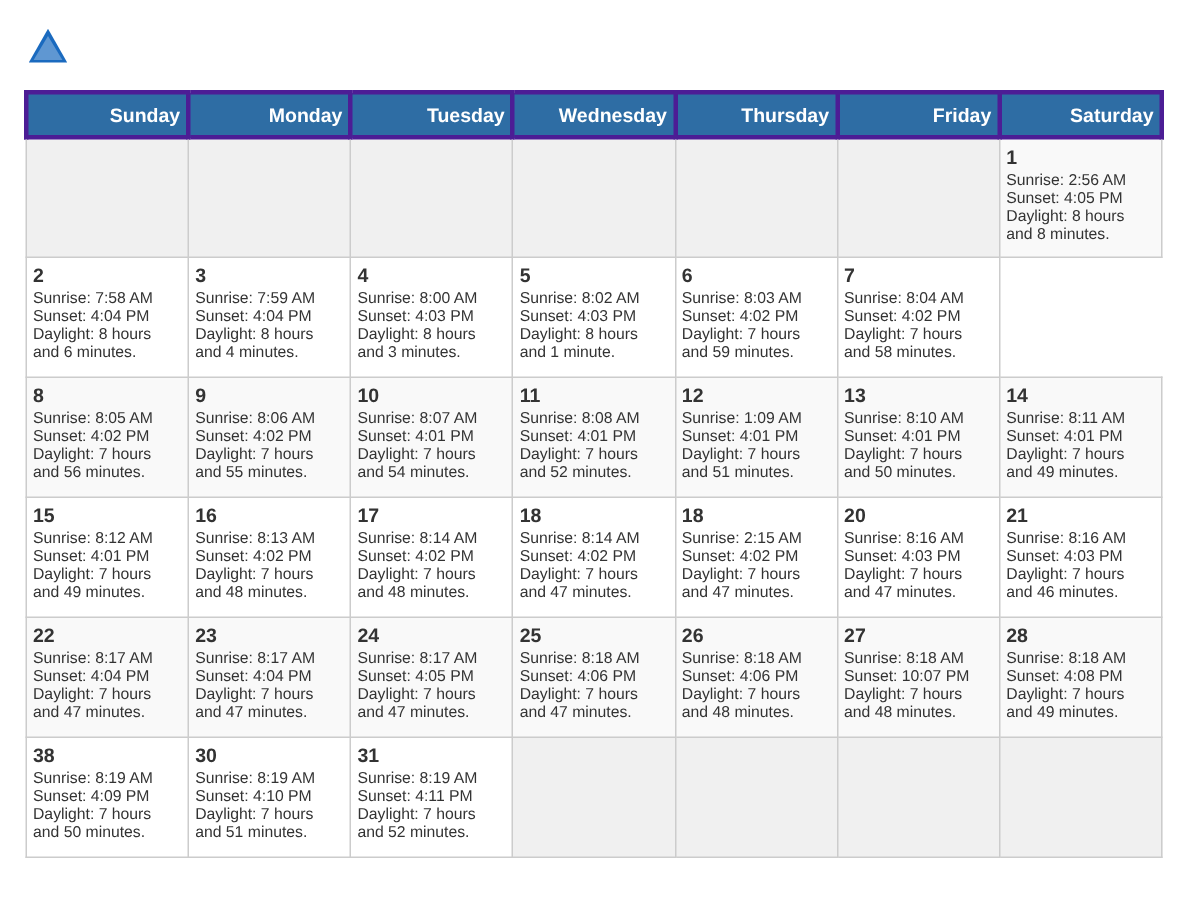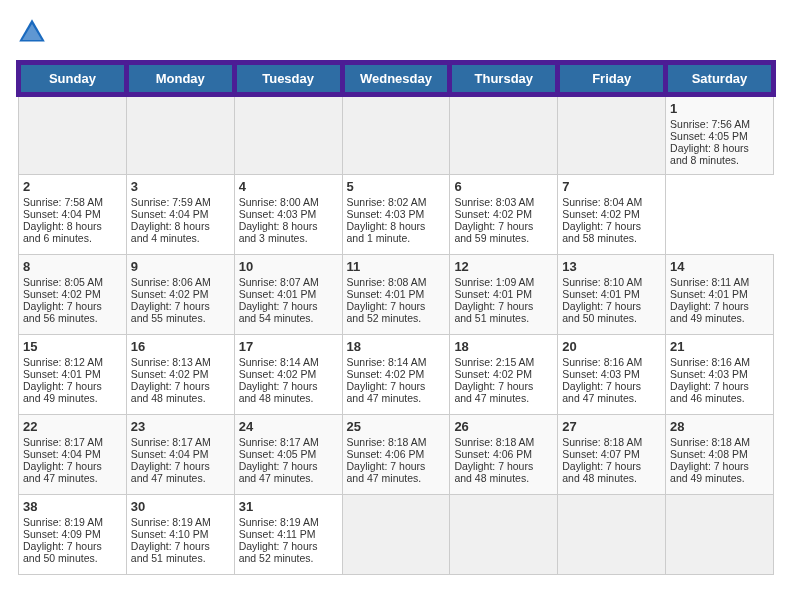--- a/index.html
+++ b/index.html
@@ -52,22 +52,22 @@
       table-layout: fixed;
     }
     thead tr {
       background-color: #2e6da4;
       color: #fff;
     }
     thead th {
       padding: 6px 4px;
       font-size: 13px;
       font-weight: bold;
-      text-align: center;
-      border: 5px solid #4c1d95;
+      text-align: right;
+      border: 3px solid #4c1d95;
       margin-left: 18px;
     }
     tbody tr {
       vertical-align: top;
     }
     tbody td {
       padding: 4px 4px;
       font-size: 10.5px;
       color: #333;
       border: 1px solid #ccc;
@@ -122,21 +122,21 @@
   <tbody id="calendar-body">
   <tr>
         <td class="empty-cell"></td>
         <td class="empty-cell"></td>
         <td class="empty-cell"></td>
         <td class="empty-cell"></td>
         <td class="empty-cell"></td>
         <td class="empty-cell"></td>
         <td>
         <span class="day-num">1</span>
-        <span>Sunrise: 7:56 AM</span><br>
+        <span>Sunrise: 2:56 AM</span><br>
         <span>Sunset: 4:05 PM</span><br>
         <span>Daylight: 8 hours and 8 minutes.</span>
       </td>
       </tr>
       <tr>
         <td>
         <span class="day-num">2</span>
         <span>Sunrise: 7:58 AM</span><br>
         <span>Sunset: 4:04 PM</span><br>
         <span>Daylight: 8 hours and 6 minutes.</span>
@@ -287,21 +287,21 @@
       </td>
         <td>
         <span class="day-num">26</span>
         <span>Sunrise: 8:18 AM</span><br>
         <span>Sunset: 4:06 PM</span><br>
         <span>Daylight: 7 hours and 48 minutes.</span>
       </td>
         <td>
         <span class="day-num">27</span>
         <span>Sunrise: 8:18 AM</span><br>
-        <span>Sunset: 4:07 PM</span><br>
+        <span>Sunset: 10:07 PM</span><br>
         <span>Daylight: 7 hours and 48 minutes.</span>
       </td>
         <td>
         <span class="day-num">28</span>
         <span>Sunrise: 8:18 AM</span><br>
         <span>Sunset: 4:08 PM</span><br>
         <span>Daylight: 7 hours and 49 minutes.</span>
       </td>
       </tr>
       <tr>

